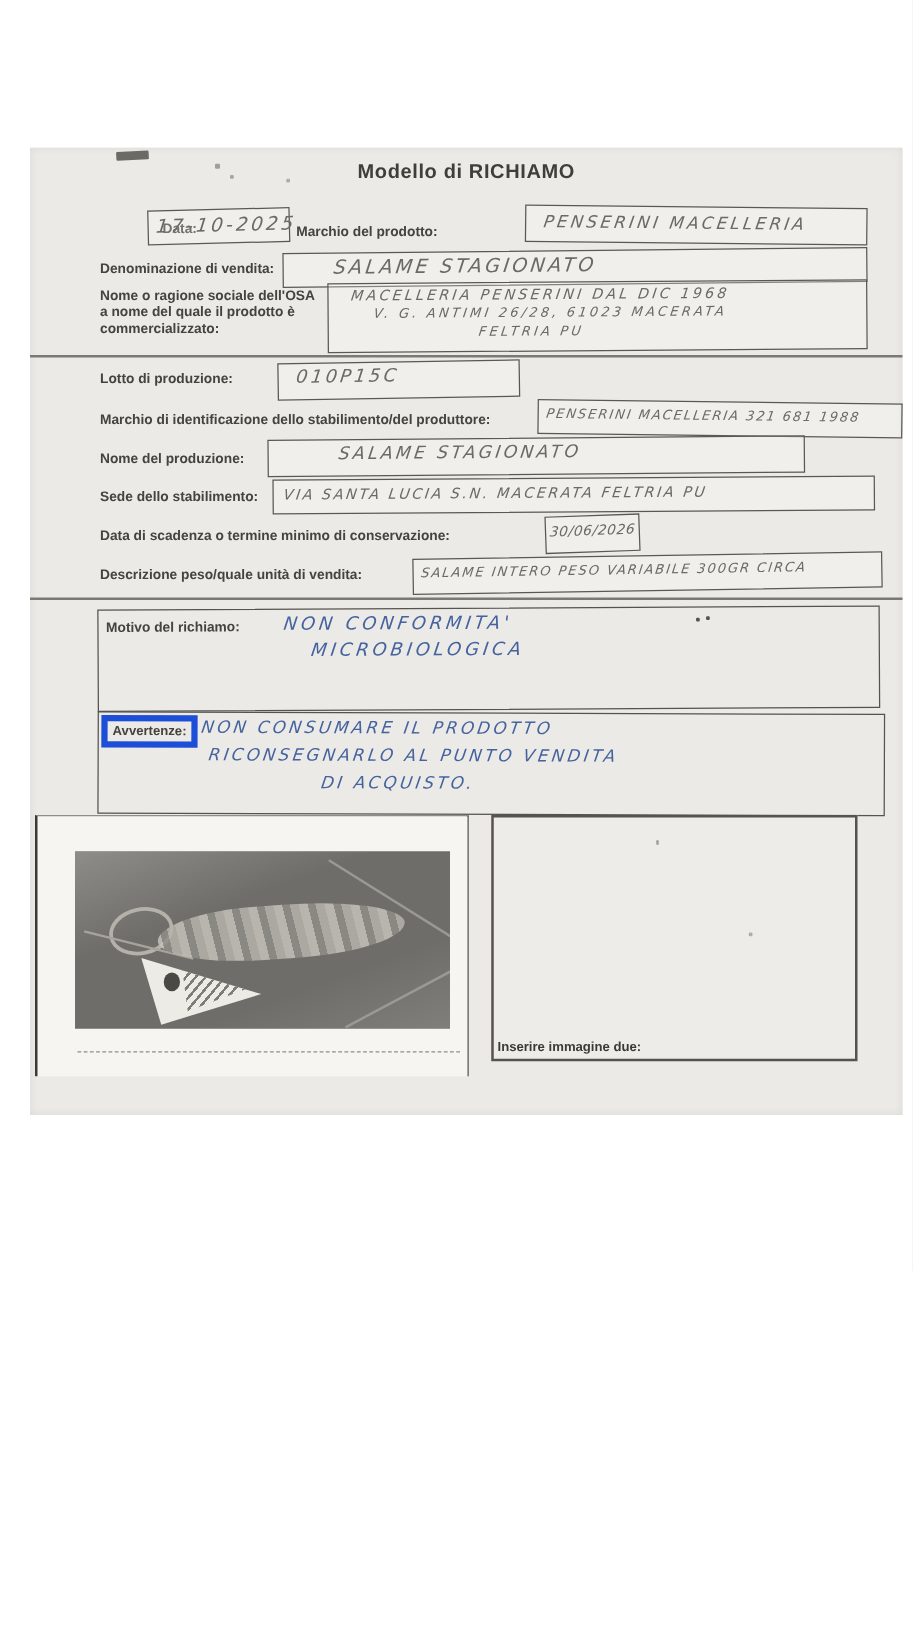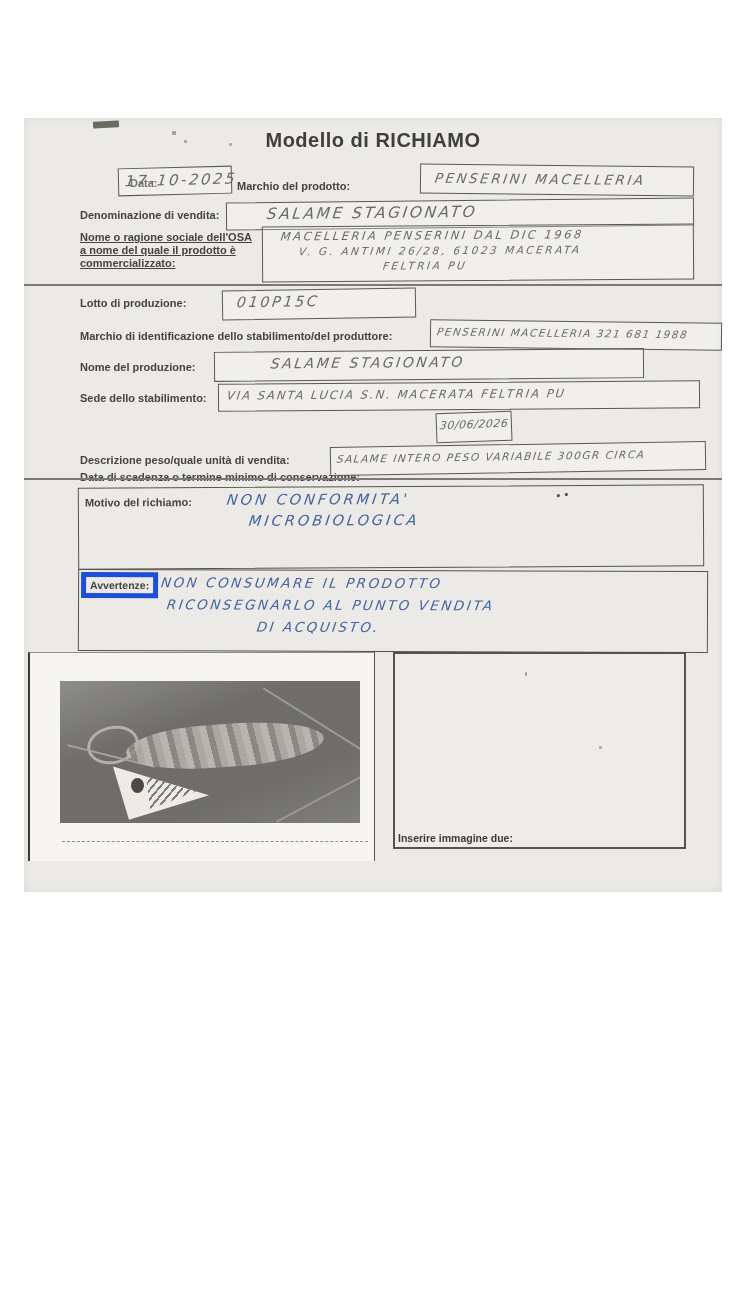--- a/index.html
+++ b/index.html
@@ -5,21 +5,21 @@
   html,body{margin:0;padding:0;}
   body{width:730px;height:1300px;background:#ffffff;position:relative;
        font-family:"Liberation Sans",sans-serif;overflow:hidden;}
 
   
   .scan{position:absolute;left:24px;top:118px;width:698px;height:774px;
         background:#ebeae6;box-shadow:inset 0 0 8px rgba(0,0,0,.07);}
 
   .abs{position:absolute;}
   .title{position:absolute;left:0;top:11px;width:100%;text-align:center;
-         font-weight:700;font-size:20px;letter-spacing:.5px;color:#3f3e3a;}
+         font-weight:700;font-size:16px;letter-spacing:.5px;color:#3f3e3a;}
 
   .lbl{position:absolute;font-weight:700;font-size:11px;line-height:13px;color:#45433f;}
 
   .fbox{position:absolute;border:1.6px solid #5a5852;background:rgba(255,255,255,.25);}
 
   
   .hw{font-family:"DejaVu Sans",sans-serif;font-style:italic;color:#6b6a64;
       transform:skewX(-8deg);letter-spacing:2.5px;white-space:nowrap;}
   .hw-blue{color:#44639f;}
 
@@ -76,21 +76,21 @@
   <div class="lbl" style="left:213px;top:62px;">Marchio del prodotto:</div>
   <div class="fbox" style="left:396px;top:47px;width:272px;height:28px;transform:rotate(.6deg);">
     <span class="hw" style="position:absolute;left:14px;top:5px;font-size:13.5px;">PENSERINI MACELLERIA</span>
   </div>
 
   <div class="lbl" style="left:56px;top:91px;">Denominazione di vendita:</div>
   <div class="fbox" style="left:202px;top:82px;width:466px;height:26px;transform:rotate(-.6deg);">
     <span class="hw" style="position:absolute;left:40px;top:2px;font-size:15.5px;">SALAME STAGIONATO</span>
   </div>
 
-  <div class="lbl" style="left:56px;top:113px;width:180px;text-decoration:underline;">
+  <div class="lbl" style="left:56px;top:113px;width:180px;">
     <span style="display:block;">Nome o ragione sociale dell'OSA</span>
     <span style="display:block;">a nome del quale il prodotto è</span>
     <span style="display:block;">commercializzato:</span>
   </div>
   <div class="fbox" style="left:238px;top:107px;width:430px;height:54px;transform:rotate(-.4deg);">
     <span class="hw" style="position:absolute;left:18px;top:2px;font-size:11.5px;">MACELLERIA PENSERINI DAL DIC 1968</span>
     <span class="hw" style="position:absolute;left:36px;top:18px;font-size:10.5px;">V. G. ANTIMI 26/28, 61023 MACERATA</span>
     <span class="hw" style="position:absolute;left:120px;top:33px;font-size:10.5px;">FELTRIA  PU</span>
   </div>
 
@@ -109,21 +109,21 @@
   <div class="lbl" style="left:56px;top:243px;">Nome del produzione:</div>
   <div class="fbox" style="left:190px;top:232px;width:428px;height:28px;transform:rotate(-.5deg);">
     <span class="hw" style="position:absolute;left:56px;top:3px;font-size:14px;">SALAME STAGIONATO</span>
   </div>
 
   <div class="lbl" style="left:56px;top:274px;">Sede dello stabilimento:</div>
   <div class="fbox" style="left:194px;top:264px;width:480px;height:26px;transform:rotate(-.4deg);">
     <span class="hw" style="position:absolute;left:8px;top:4px;font-size:11.5px;letter-spacing:2px;">VIA SANTA LUCIA S.N. MACERATA FELTRIA PU</span>
   </div>
 
-  <div class="lbl" style="left:56px;top:305px;margin-top:48px;">Data di scadenza o termine minimo di conservazione:</div>
+  <div class="lbl" style="left:56px;top:305px;">Data di scadenza o termine minimo di conservazione:</div>
   <div class="fbox" style="left:412px;top:294px;width:74px;height:28px;transform:rotate(-2deg);">
     <span class="hw" style="position:absolute;left:3px;top:5px;font-size:11px;letter-spacing:.5px;">30/06/2026</span>
   </div>
 
   <div class="lbl" style="left:56px;top:336px;">Descrizione peso/quale unità di vendita:</div>
   <div class="fbox" style="left:306px;top:326px;width:374px;height:27px;transform:rotate(-.9deg);">
     <span class="hw" style="position:absolute;left:6px;top:5px;font-size:10.5px;letter-spacing:1.5px;">SALAME INTERO PESO VARIABILE 300GR CIRCA</span>
   </div>
 
   <div class="sep" style="top:360px;"></div>

